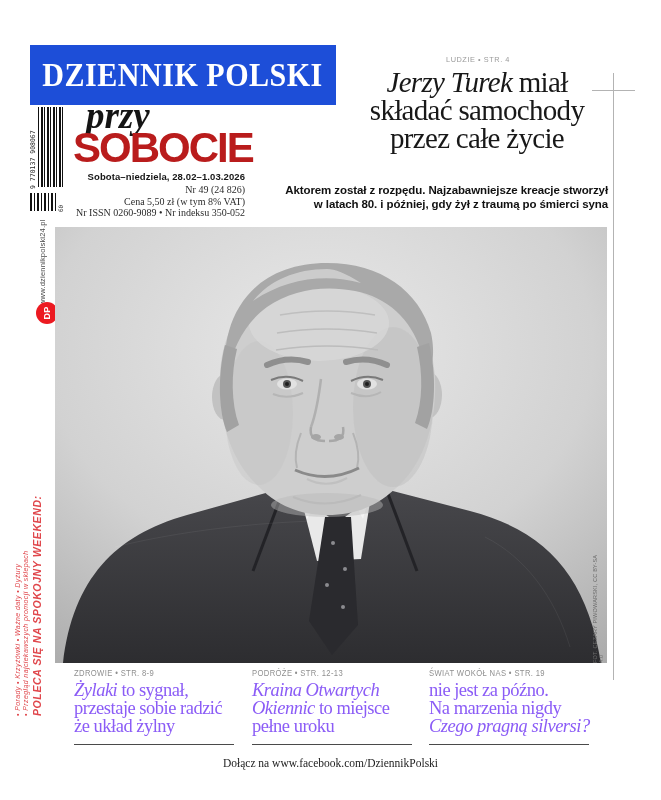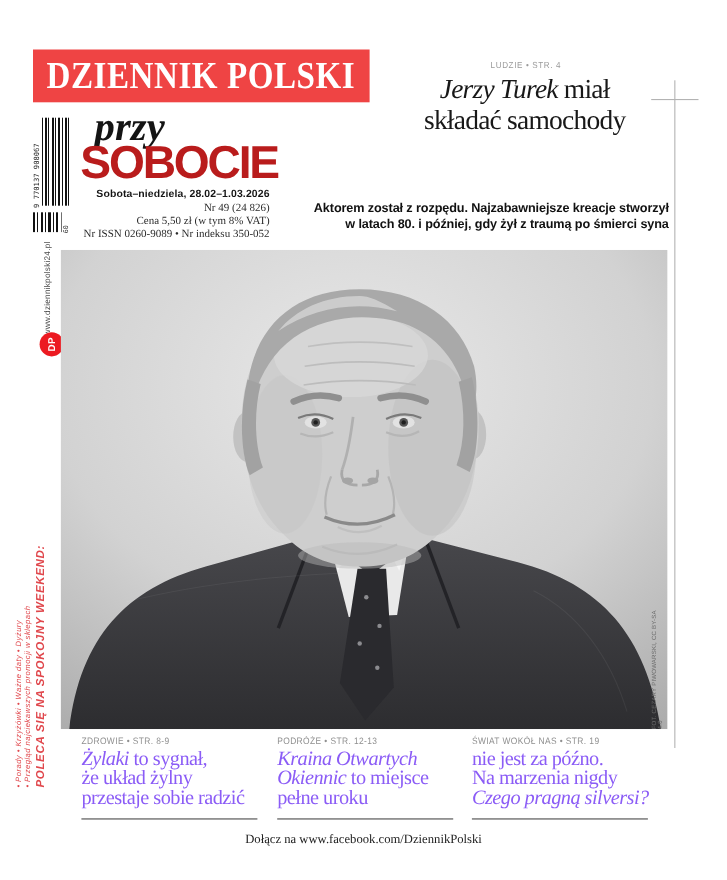--- a/index.html
+++ b/index.html
@@ -1,20 +1,20 @@
 <!DOCTYPE html>
 <html><head>
 <meta charset="utf-8">
 <style>
   html,body{margin:0;padding:0;background:#ffffff;}
   .page{position:relative;width:661px;height:800px;background:#ffffff;overflow:hidden;
         font-family:"Liberation Sans",sans-serif;color:#1a1a1a;}
 
   
-  .masthead{position:absolute;left:30px;top:45px;width:306px;height:48px;background:#ef4444;
+  .masthead{position:absolute;left:30px;top:45px;width:306px;height:60px;background:#1d4ed8;
             display:flex;align-items:center;justify-content:center;}
   .masthead-title{font-family:"Liberation Serif",serif;font-weight:bold;color:#ffffff;
                   font-size:31px;letter-spacing:0.5px;white-space:nowrap;
                   transform:scaleY(1.12) scaleX(0.97);}
 
   
   .barcode{position:absolute;left:38px;top:107px;width:25px;height:80px;
            background:repeating-linear-gradient(90deg,#111 0 1px,#fff 1px 3px,#111 3px 5px,#fff 5px 6px);}
   .barcode-num{position:absolute;left:29px;top:107px;height:82px;writing-mode:vertical-rl;
                transform:rotate(180deg);font-family:"DejaVu Sans Mono",monospace;font-size:6.5px;color:#222;}
@@ -34,21 +34,21 @@
   .sobocie{position:absolute;left:73px;top:127px;font-family:"Liberation Sans",sans-serif;
            font-weight:bold;font-size:42px;line-height:42px;letter-spacing:-2px;color:#b91c1c;}
   .issue-block{position:absolute;left:76px;top:172px;line-height:10px;text-align:right;}
   .issue-date{font-weight:bold;font-size:9.5px;letter-spacing:0.1px;color:#151515;margin-bottom:3px;}
   .issue-line{font-family:"Liberation Serif",serif;font-size:10px;color:#2b2b2b;margin-top:1.5px;}
 
   
   .lead-kicker{position:absolute;left:345px;top:55px;width:266px;text-align:center;
                font-size:8px;letter-spacing:0.6px;color:#9a9a9a;transform:scaleX(0.92);}
   .lead-headline{position:absolute;left:341px;top:68px;width:272px;text-align:center;
-                 font-family:"Liberation Serif",serif;font-size:25px;line-height:28px;
+                 font-family:"Liberation Serif",serif;font-size:29px;line-height:28px;
                  letter-spacing:-0.7px;color:#181818;}
   .lead-headline em{font-style:italic;}
   .lead-deck{position:absolute;left:270px;top:184px;width:338px;text-align:right;
              font-weight:bold;font-size:11.5px;line-height:13.5px;letter-spacing:-0.1px;color:#111;}
   .lead-deck div{white-space:nowrap;}
 
   
   .reg-vline{position:absolute;left:613px;top:73px;width:1px;height:607px;background:#b3b3b3;}
   .reg-hline{position:absolute;left:592px;top:90px;width:43px;height:1px;background:#b3b3b3;}
 
@@ -103,20 +103,21 @@
     <div class="issue-date">Sobota–niedziela, 28.02–1.03.2026</div>
     <div class="issue-line">Nr 49 (24 826)</div>
     <div class="issue-line">Cena 5,50 zł (w tym 8% VAT)</div>
     <div class="issue-line">Nr ISSN 0260-9089 • Nr indeksu 350-052</div>
   </div>
 
   <div class="lead-kicker">LUDZIE • STR. 4</div>
   <div class="lead-headline">
     <div><em>Jerzy Turek</em><span> miał</span></div>
     <div>składać samochody</div>
+    <div>przez całe życie</div>
   </div>
   <div class="lead-deck">
     <div>Aktorem został z rozpędu. Najzabawniejsze kreacje stworzył</div>
     <div>w latach 80. i później, gdy żył z traumą po śmierci syna</div>
   </div>
 
   <div class="reg-vline"></div>
   <div class="reg-hline"></div>
 
   <div class="photo">
@@ -201,22 +202,22 @@
   <div class="promo">
     <div class="small">• Porady • Krzyżówki • Ważne daty • Dyżury</div>
     <div class="small">• Przegląd najciekawszych promocji w sklepach</div>
     <div class="big">POLECA SIĘ NA SPOKOJNY WEEKEND:</div>
   </div>
 
   <div class="teaser t1">
     <div class="teaser-kicker">ZDROWIE • STR. 8-9</div>
     <div class="teaser-headline">
       <div><em>Żylaki</em><span> to sygnał,</span></div>
+      <div><em></em><span>przestaje sobie radzić</span></div>
       <div><em></em><span>że układ żylny</span></div>
-      <div><em></em><span>przestaje sobie radzić</span></div>
     </div>
     <div class="teaser-rule"></div>
   </div>
 
   <div class="teaser t2">
     <div class="teaser-kicker">PODRÓŻE • STR. 12-13</div>
     <div class="teaser-headline">
       <div><em>Kraina Otwartych</em><span></span></div>
       <div><em>Okiennic</em><span> to miejsce</span></div>
       <div><em></em><span>pełne uroku</span></div>

